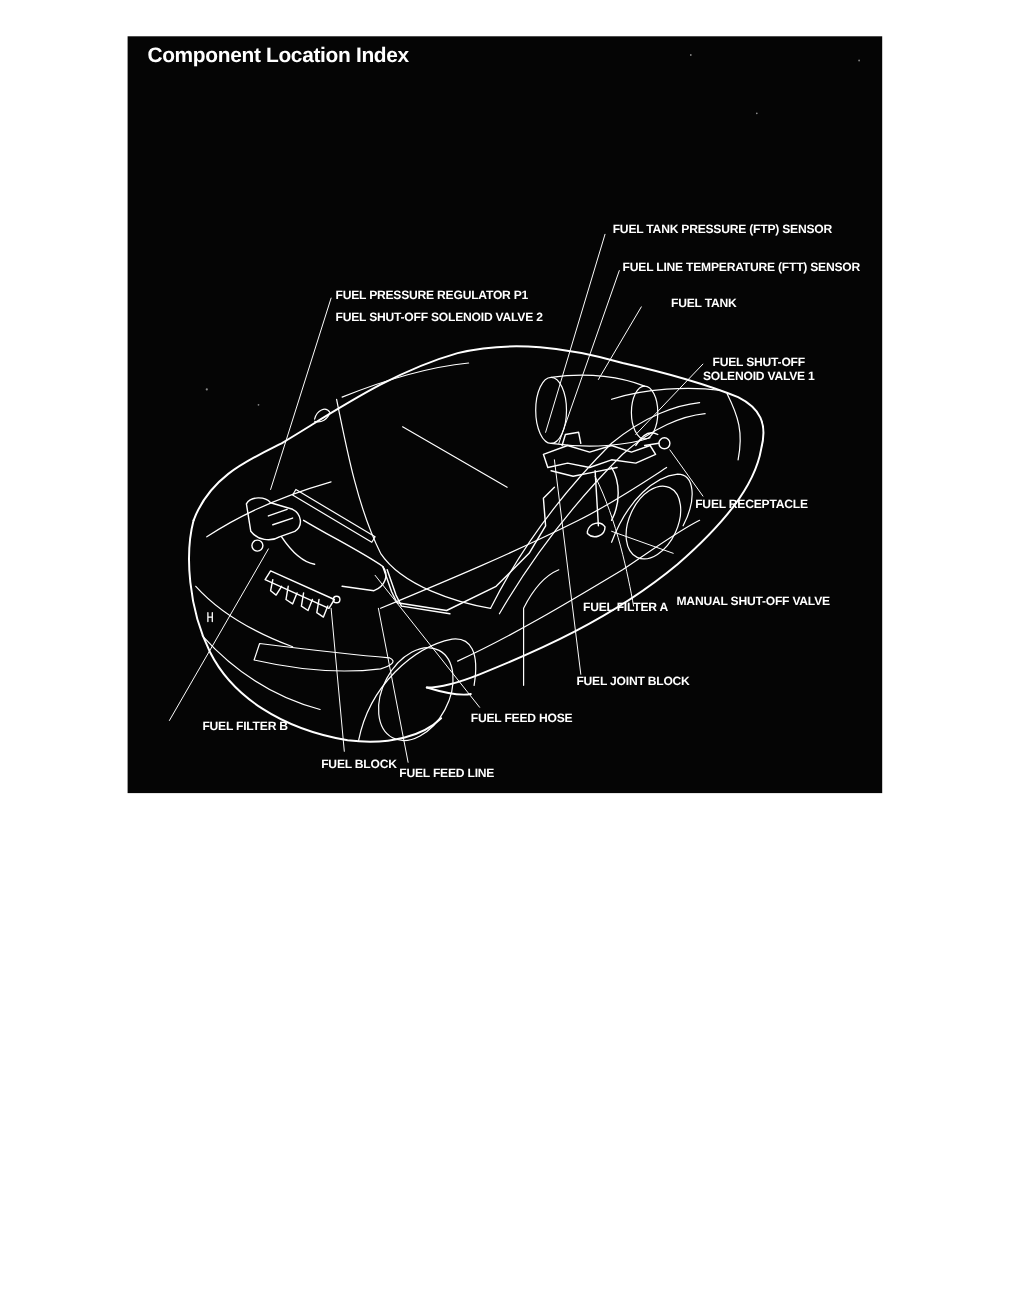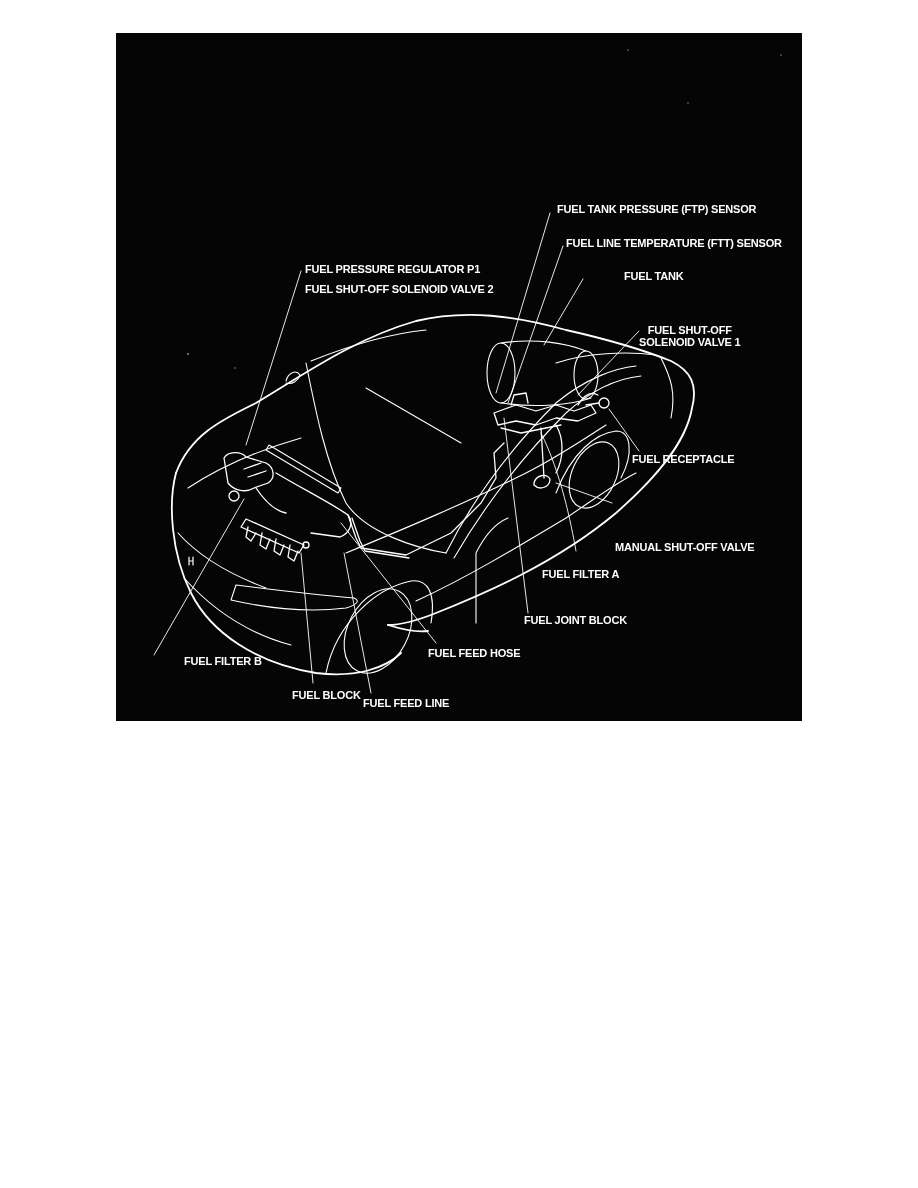--- a/index.html
+++ b/index.html
@@ -54,20 +54,21 @@
       white-space: nowrap;
     }
     .label .line2 { display: block; }
   </style>
 </head>
 <body>
 
 <div class="page">
   <div class="panel">
 
+    <div class="title">Component Location Index</div>
 
     <svg class="drawing" viewBox="0 0 686 688" fill="none" stroke="#ffffff" stroke-linecap="round" stroke-linejoin="round">
 
       <g stroke-width="1.8">
 
         <path d="M 60 440 C 75 400, 110 385, 140 370 C 190 340, 240 305, 300 288 C 350 276, 400 283, 450 297 C 490 306, 530 318, 555 328 C 575 338, 582 352, 576 375 C 570 410, 540 445, 500 480 C 440 530, 370 560, 320 580 C 300 588, 285 592, 272 592"></path>
 
         <path d="M 60 440 C 52 470, 55 520, 75 560 C 95 600, 140 630, 200 640 C 240 645, 270 635, 285 620"></path>
 
         <path d="M 272 592 C 285 596, 300 600, 312 598"></path>
@@ -188,30 +189,30 @@
         <circle cx="72" cy="321" r="1"></circle>
         <circle cx="119" cy="335" r="0.8"></circle>
         <circle cx="512" cy="17" r="0.8"></circle>
         <circle cx="665" cy="22" r="0.8"></circle>
         <circle cx="572" cy="70" r="0.8"></circle>
       </g>
     </svg>
 
     <div class="label" style="left:441px; top:170px;">FUEL TANK PRESSURE (FTP) SENSOR</div>
     <div class="label" style="left:450px; top:204px;">FUEL LINE TEMPERATURE (FTT) SENSOR</div>
-    <div class="label" style="left:488px; top:237px;padding-left:20px;">FUEL TANK</div>
+    <div class="label" style="left:474px; top:237px;padding-left:20px;">FUEL TANK</div>
     <div class="label" style="left:189px; top:230px;">FUEL PRESSURE REGULATOR P1</div>
     <div class="label" style="left:189px; top:250px;">FUEL SHUT-OFF SOLENOID VALVE 2</div>
     <div class="label" style="left:523px; top:291px;text-align:center;">
       <span class="line2">FUEL SHUT-OFF</span>
       <span class="line2">SOLENOID VALVE 1</span>
     </div>
     <div class="label" style="left:516px; top:420px;">FUEL RECEPTACLE</div>
     <div class="label" style="left:499px; top:465px;margin-top:43px;">MANUAL SHUT-OFF VALVE</div>
-    <div class="label" style="left:426px; top:513px;margin-top:22px;">FUEL FILTER A</div>
+    <div class="label" style="left:414px; top:513px;">FUEL FILTER A</div>
     <div class="label" style="left:408px; top:581px;">FUEL JOINT BLOCK</div>
     <div class="label" style="left:312px; top:614px;">FUEL FEED HOSE</div>
     <div class="label" style="left:20px; top:622px;margin-left:48px;">FUEL FILTER B</div>
     <div class="label" style="left:176px; top:656px;">FUEL BLOCK</div>
     <div class="label" style="left:247px; top:664px;">FUEL FEED LINE</div>
 
   </div>
 </div>
 
 </body></html>

